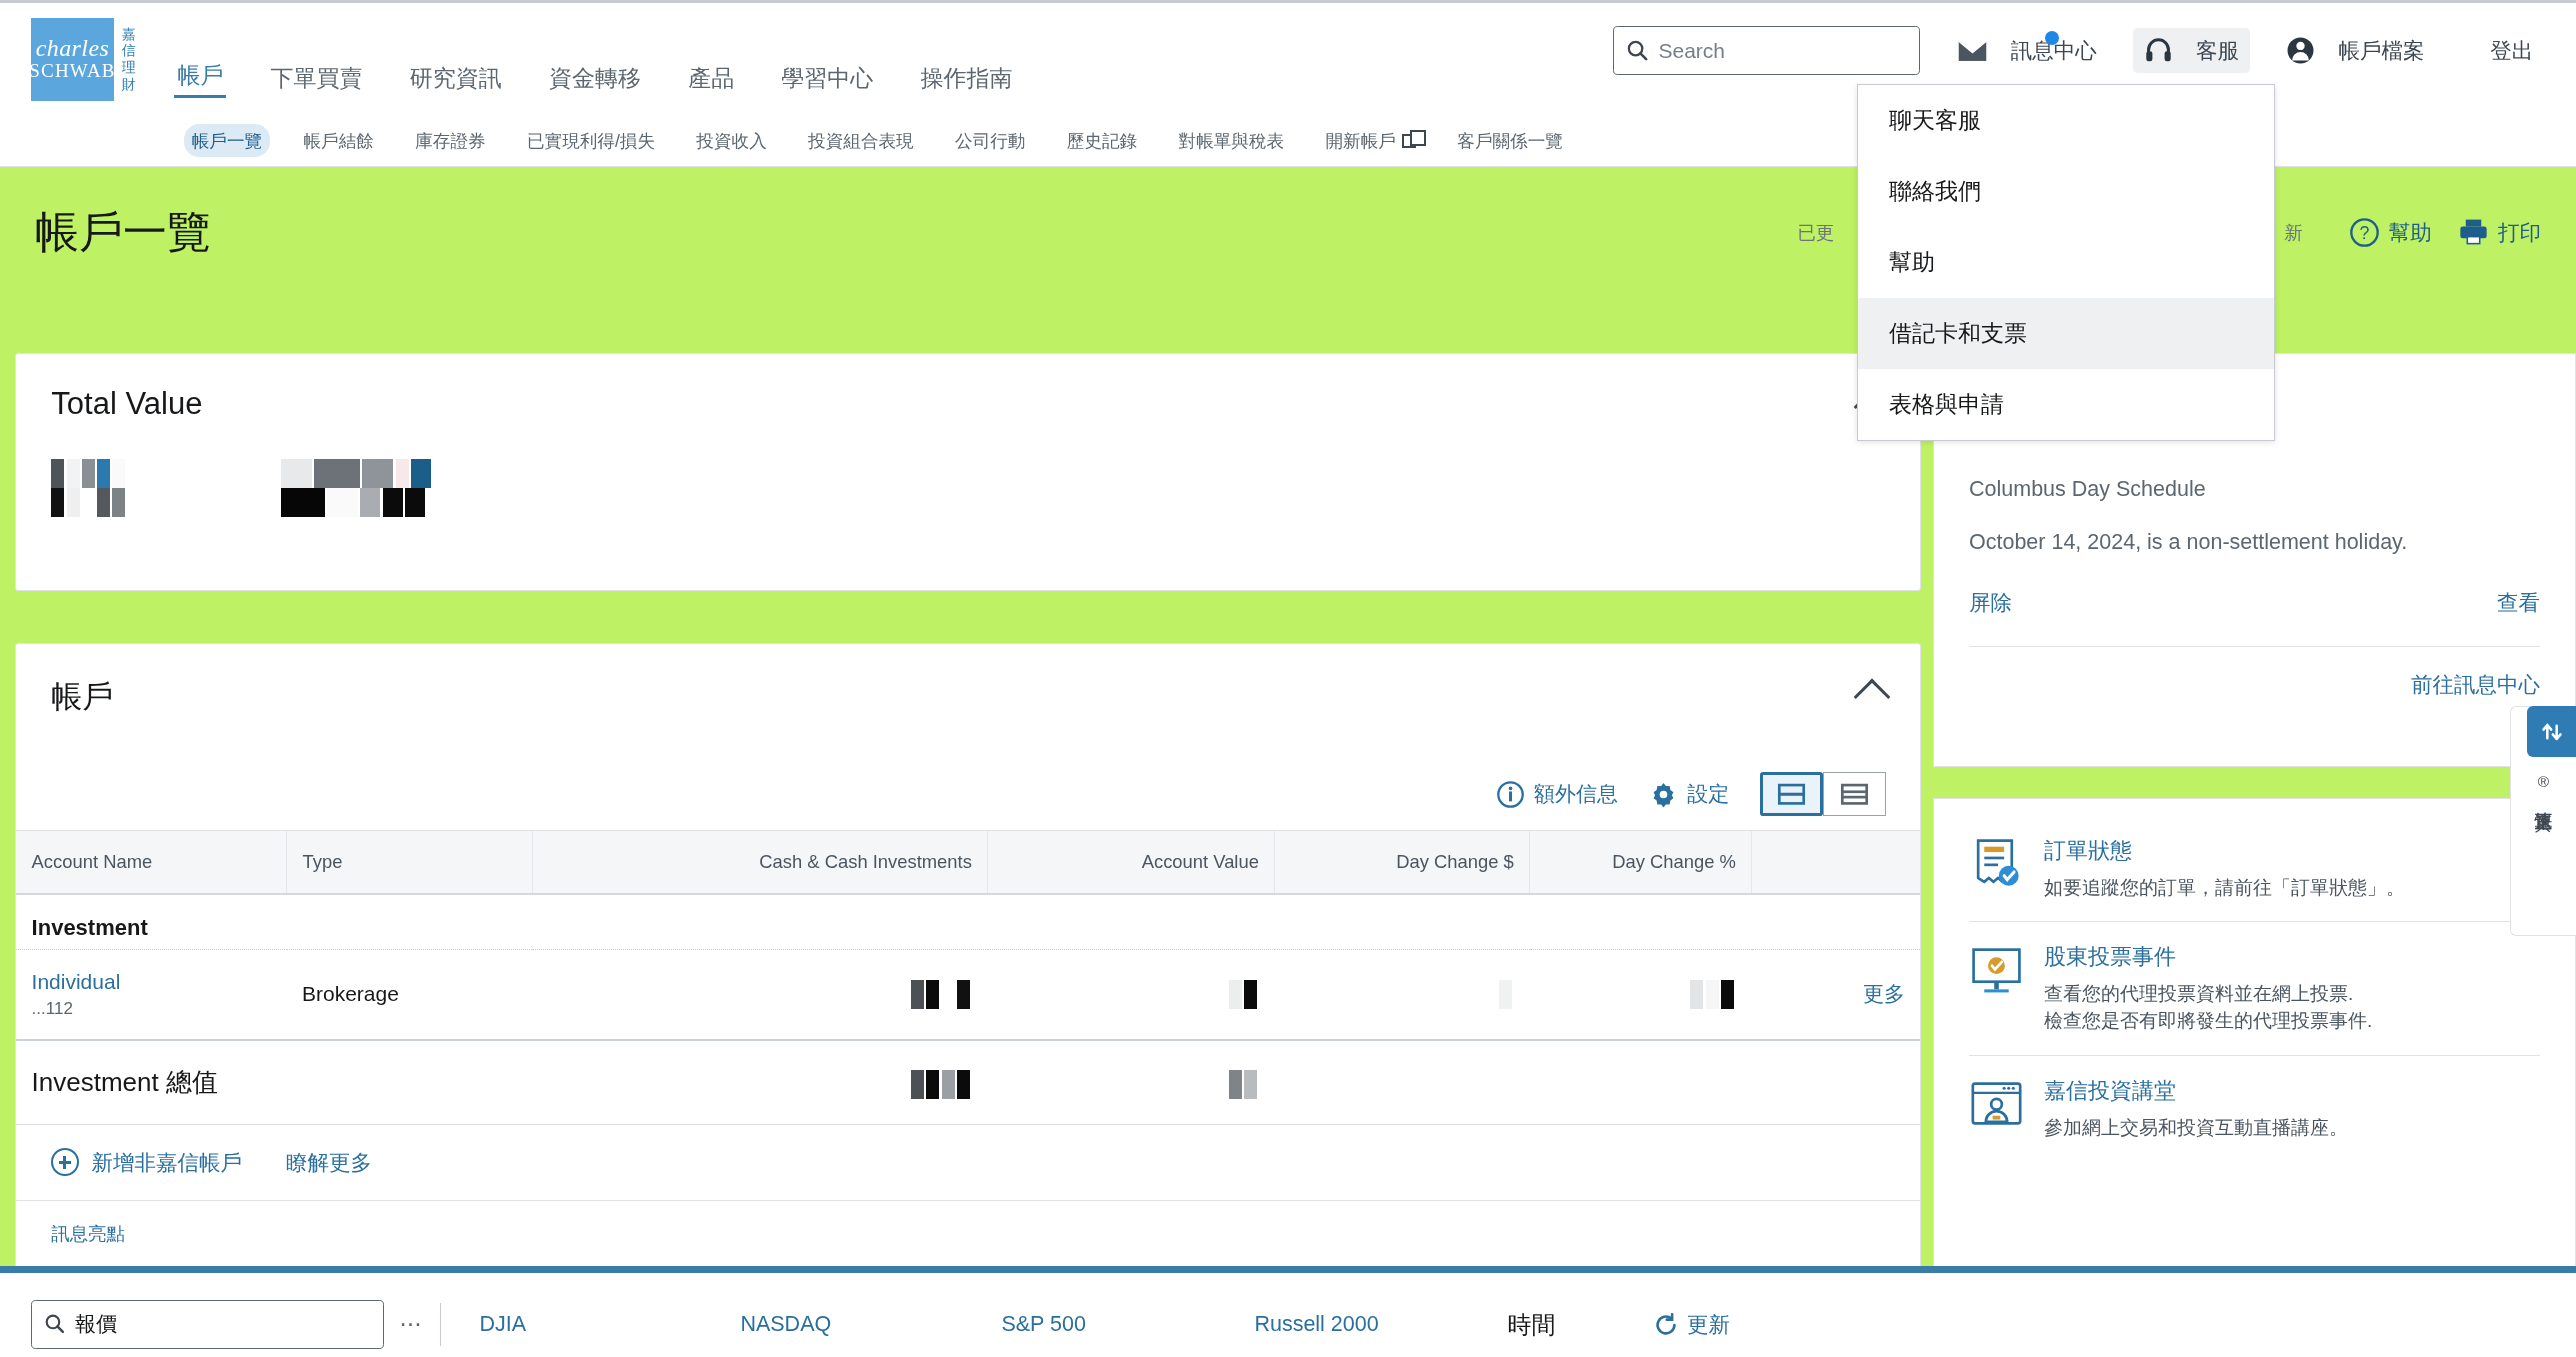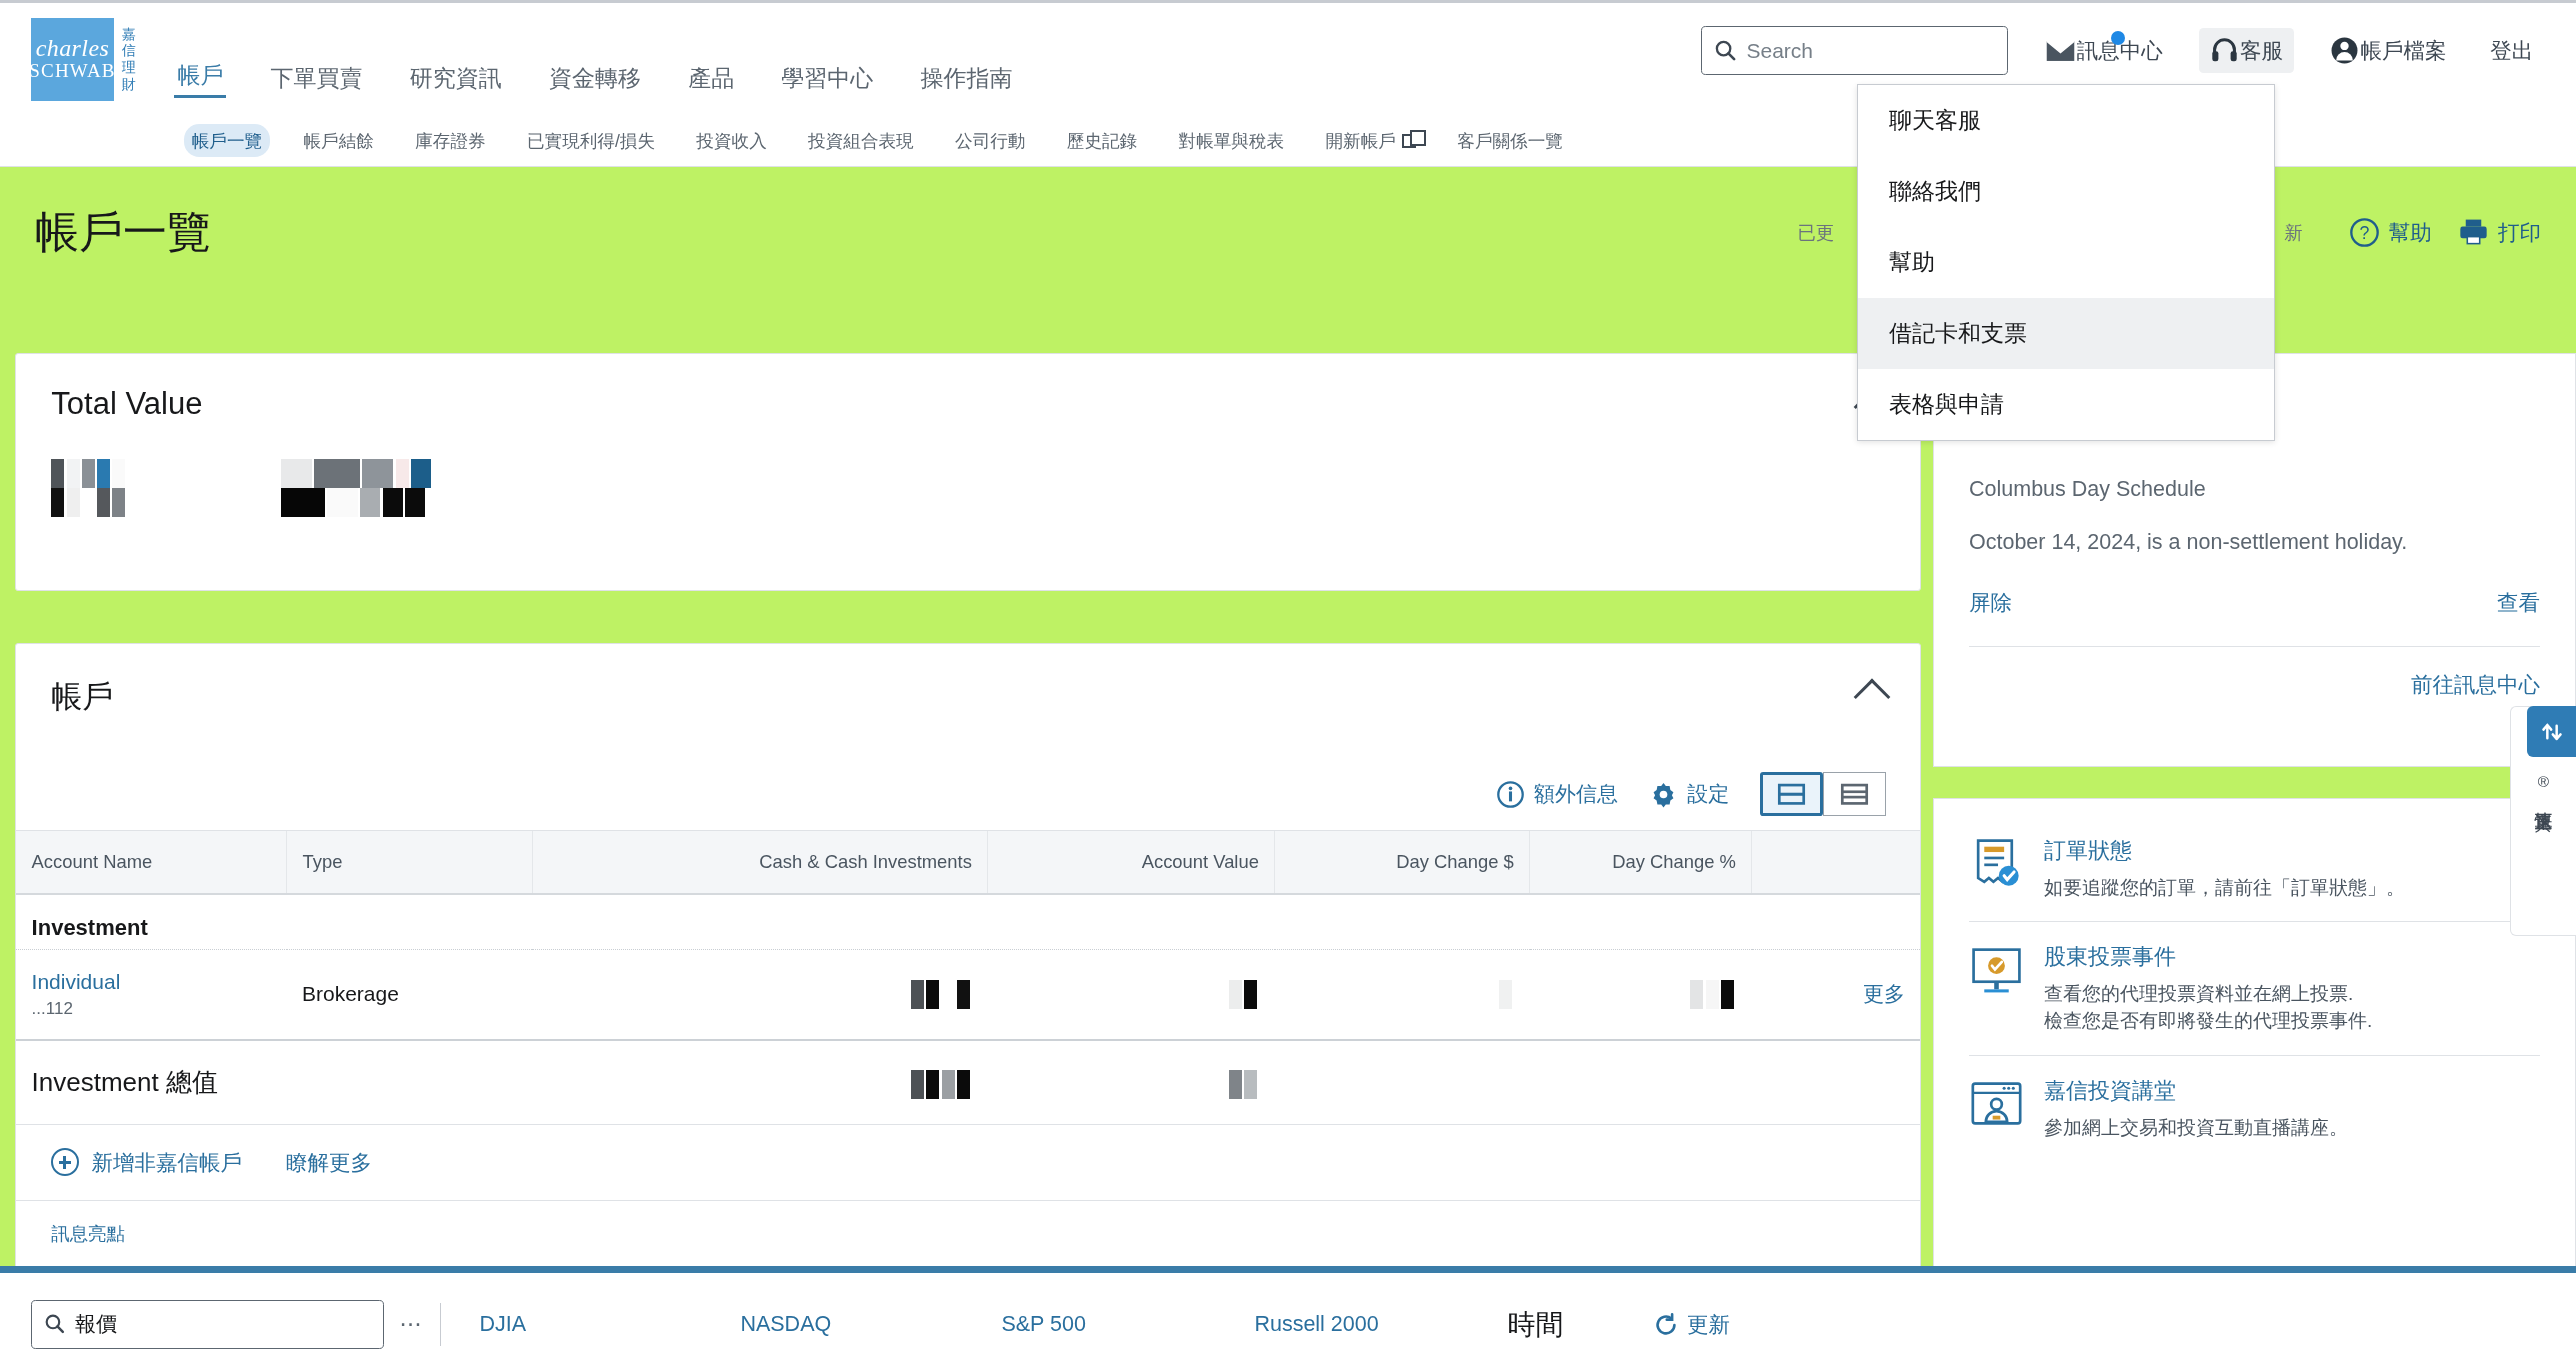--- a/index.html
+++ b/index.html
@@ -38,21 +38,21 @@
   .mainnav a.active { color: #3a7ca8; border-bottom: 3.8px solid #3a7ca8; }
 
   .topright { margin-left: auto; display: flex; align-items: center; padding-bottom: 17px; height: 115px; margin-right: 32px; }
   .searchbox {
     width: 307px; height: 49px; border: 1.5px solid #5c6670; border-radius: 4.6px;
     display: flex; align-items: center; padding: 0 12.3px; background: #fff;
   }
   .searchbox .placeholder { color: #767f88; font-size: 21px; margin-left: 9.2px; }
   .tr-item { display: flex; align-items: center; margin-left: 26px; position: relative; padding: 7.7px 10.7px; border-radius: 4.6px; }
   .tr-item.active { background: #eef0f2; }
-  .tr-item .lbl { font-size: 21.5px; color: #3d4752; margin-left: 1px; white-space: nowrap; text-align: right; }
+  .tr-item .lbl { font-size: 21.5px; color: #3d4752; margin-left: 23px; white-space: nowrap; text-align: right; }
   .tr-item.plain { margin-left: 21.5px; }
   .badge-dot { position: absolute; top: 3.1px; right: 48px; width: 14px; height: 14px; border-radius: 50%; background: #1e88e5; }
 
   
   .subnav {
     position: absolute; top: 115px; left: 0; width: 2576px; height: 52px;
     background: #fff; border-bottom: 1.5px solid #dfe2e6;
     display: flex; align-items: center; padding-left: 184px;
   }
   .subnav a {
@@ -164,21 +164,21 @@
     display:flex; align-items:center; padding: 0 31px;
   }
   .quotebox {
     width: 353px; height: 49px; border:1.5px solid #5c6670; border-radius:4.6px;
     display:flex; align-items:center; padding: 0 12.3px; margin-top: 17px;
   }
   .quotebox .placeholder { color:#17181a; font-size:21px; margin-left:9.2px; }
   .dots { font-size: 23px; color:#5c6670; margin: 17px 15.3px 0 15.3px; letter-spacing: 2.3px; }
   .vbar { width:1.5px; height:43px; background:#c7cbd1; margin-top: 18.4px; }
   .idx { font-size: 21.5px; color:#2a6f9e; margin-top: 18.4px; }
-  .timelbl { font-size: 28px; color:#17181a; margin-top: 18.4px; }
+  .timelbl { font-size: 24px; color:#17181a; margin-top: 18.4px; }
   .refresh { font-size: 21.5px; color:#2a6f9e; margin-top: 18.4px; display:flex; align-items:center; }
 </style>
 </head>
 <body>
 
 <div class="page">
 
   <div class="topbar">
     <div class="logo-wrap">
       <div class="logo-box">

